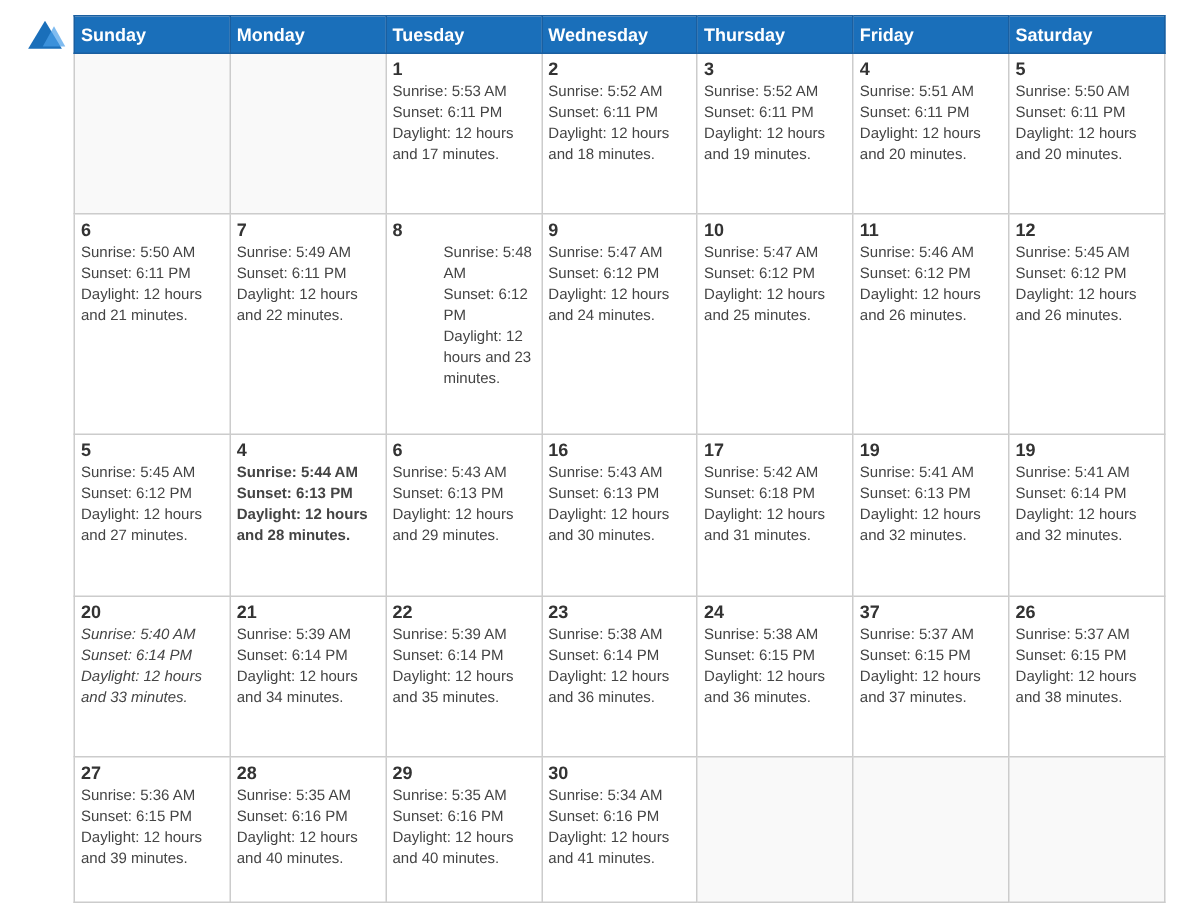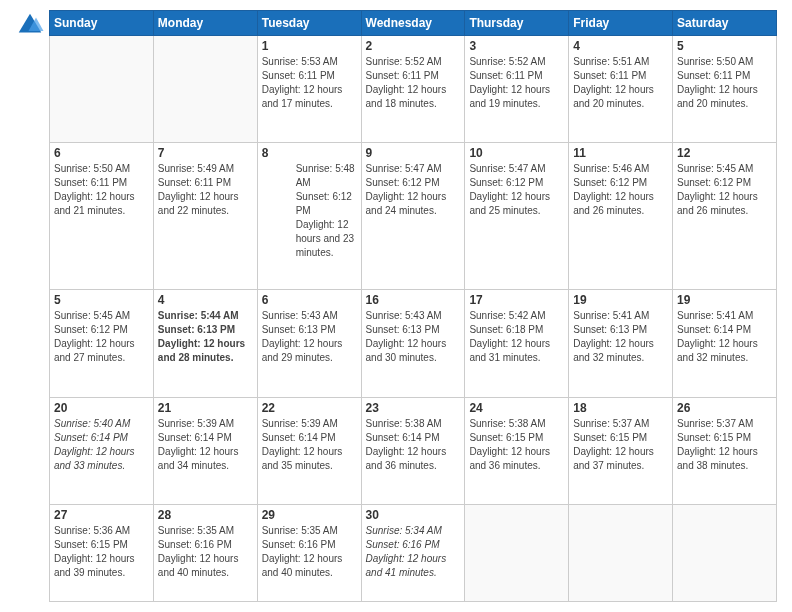--- a/index.html
+++ b/index.html
@@ -282,21 +282,21 @@
 Sunset: 6:14 PM
 Daylight: 12 hours and 36 minutes.</div>
           </td>
           <td>
             <span class="day-num">24</span>
             <div class="day-info" style="white-space: pre-line;">Sunrise: 5:38 AM
 Sunset: 6:15 PM
 Daylight: 12 hours and 36 minutes.</div>
           </td>
           <td>
-            <span class="day-num">18</span>
+            <span class="day-num">37</span>
             <div class="day-info" style="white-space: pre-line;">Sunrise: 5:37 AM
 Sunset: 6:15 PM
 Daylight: 12 hours and 37 minutes.</div>
           </td>
           <td>
             <span class="day-num">26</span>
             <div class="day-info" style="white-space: pre-line;">Sunrise: 5:37 AM
 Sunset: 6:15 PM
 Daylight: 12 hours and 38 minutes.</div>
           </td>
@@ -315,21 +315,21 @@
 Daylight: 12 hours and 40 minutes.</div>
           </td>
           <td>
             <span class="day-num">29</span>
             <div class="day-info" style="white-space: pre-line;">Sunrise: 5:35 AM
 Sunset: 6:16 PM
 Daylight: 12 hours and 40 minutes.</div>
           </td>
           <td>
             <span class="day-num">30</span>
-            <div class="day-info" style="white-space: pre-line; font-style: italic;">Sunrise: 5:34 AM
+            <div class="day-info" style="white-space: pre-line;">Sunrise: 5:34 AM
 Sunset: 6:16 PM
 Daylight: 12 hours and 41 minutes.</div>
           </td>
           <td class="empty-cell"></td>
           <td class="empty-cell"></td>
           <td class="empty-cell"></td>
         </tr>
       </tbody>
   </table>
 </div>

